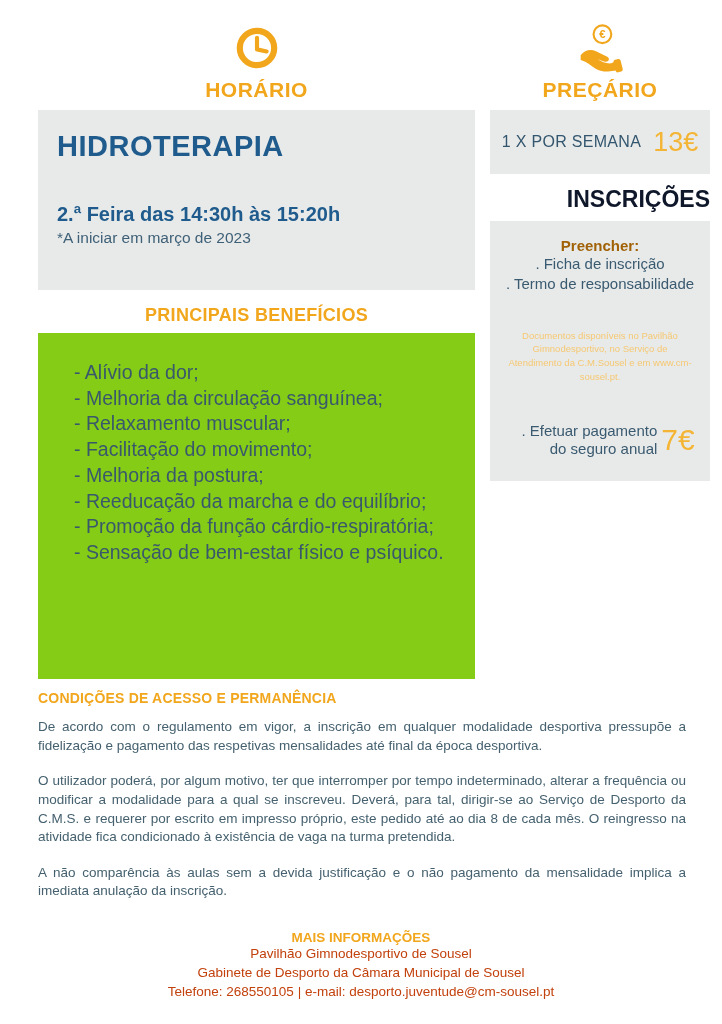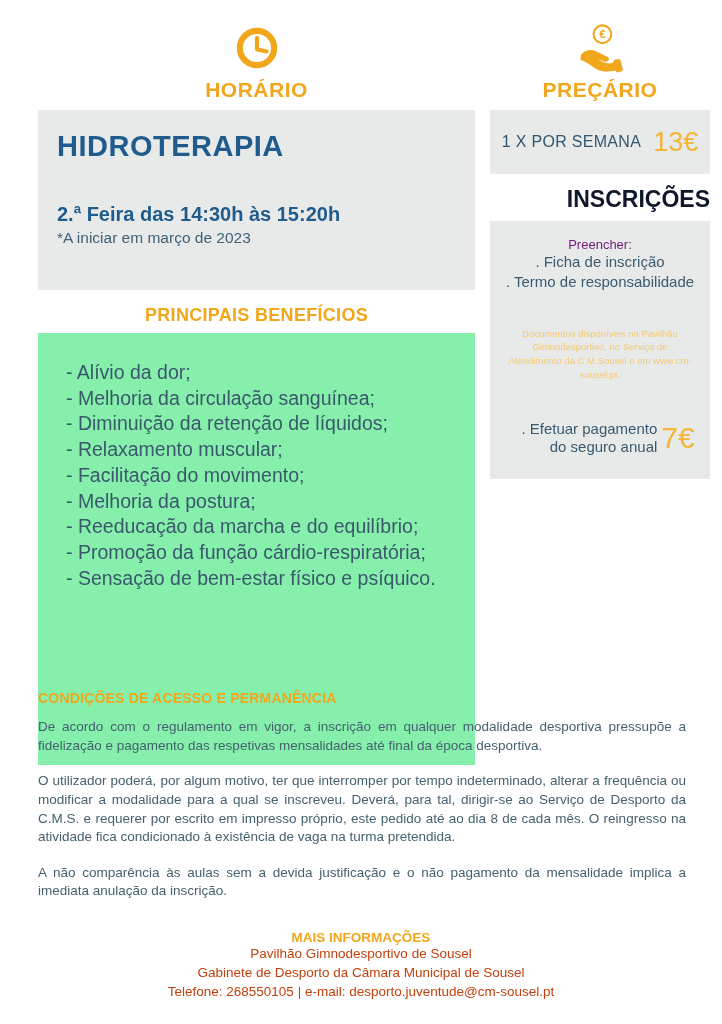--- a/index.html
+++ b/index.html
@@ -33,39 +33,39 @@
 
   .card-price {
     height:64px; display:flex; align-items:center; justify-content:center; gap:12px;
   }
   .price-label { color:#33566E; font-size:16px; letter-spacing:0.3px; }
   .price-value { color:#F4B535; font-size:27px; }
 
   
   .ins-title { color:#0f172a; font-weight:bold; font-size:23px; text-align:right; margin:12px 0 8px 0; }
   .card-ins { padding:16px 8px 22px 8px; box-sizing:border-box; text-align:center; }
-  .ins-fill { color:#701a75; font-size:13px; }
+  .ins-fill { color:#a16207; font-size:15px;font-weight:bold; }
   .ins-doc-item { color:#3A5A70; font-size:15px; line-height:1.35; }
   .ins-note {
     color:#F6C872; font-size:9.5px; line-height:1.45; margin:34px auto 0 auto; width:190px;
   }
   .ins-pay-row {
     margin-top:38px; display:flex; align-items:center; justify-content:center; gap:4px;
   }
   .ins-pay-label { color:#3A5A70; font-size:15px; width:152px; text-align:right; line-height:1.25; }
   .ins-pay-value { color:#F4B535; font-size:30px; }
 
   
   .ben-title {
     color:#F1A61C; font-weight:bold; font-size:18px; text-align:center;
     margin-top:15px; margin-bottom:7px; letter-spacing:0.3px;
   }
   .card-benefits {
-    background:#86efac; height:432px; box-sizing:border-box;
-    padding:27px 14px 0 28px;
+    background:#84cc16; height:346px; box-sizing:border-box;
+    padding:27px 14px 0 36px;
   }
   .ben-item { color:#3A586C; font-size:19.5px; line-height:1.32; }
 
   
   .conditions { position:absolute; left:38px; top:690px; width:648px; }
   .cond-title { color:#F1A61C; font-weight:bold; font-size:14px; letter-spacing:0.2px; }
   .cond-para {
     color:#45616F; font-size:13.5px; line-height:1.38; text-align:justify;
     margin-top:12px;
   }
@@ -97,21 +97,20 @@
       <div class="card-title">HIDROTERAPIA</div>
       <div class="card-schedule-line">2.ª Feira das 14:30h às 15:20h</div>
       <div class="card-note">*A iniciar em março de 2023</div>
     </div>
 
     <div class="ben-title">PRINCIPAIS BENEFÍCIOS</div>
 
     <div class="card-benefits">
         <div class="ben-item">- Alívio da dor;</div>
         <div class="ben-item">- Melhoria da circulação sanguínea;</div>
-        <div class="ben-item">- Diminuição da retenção de líquidos;</div>
         <div class="ben-item">- Relaxamento muscular;</div>
         <div class="ben-item">- Facilitação do movimento;</div>
         <div class="ben-item">- Melhoria da postura;</div>
         <div class="ben-item">- Reeducação da marcha e do equilíbrio;</div>
         <div class="ben-item">- Promoção da função cárdio-respiratória;</div>
         <div class="ben-item">- Sensação de bem-estar físico e psíquico.</div>
       </div>
   </div>
 
   <div class="col-right">

